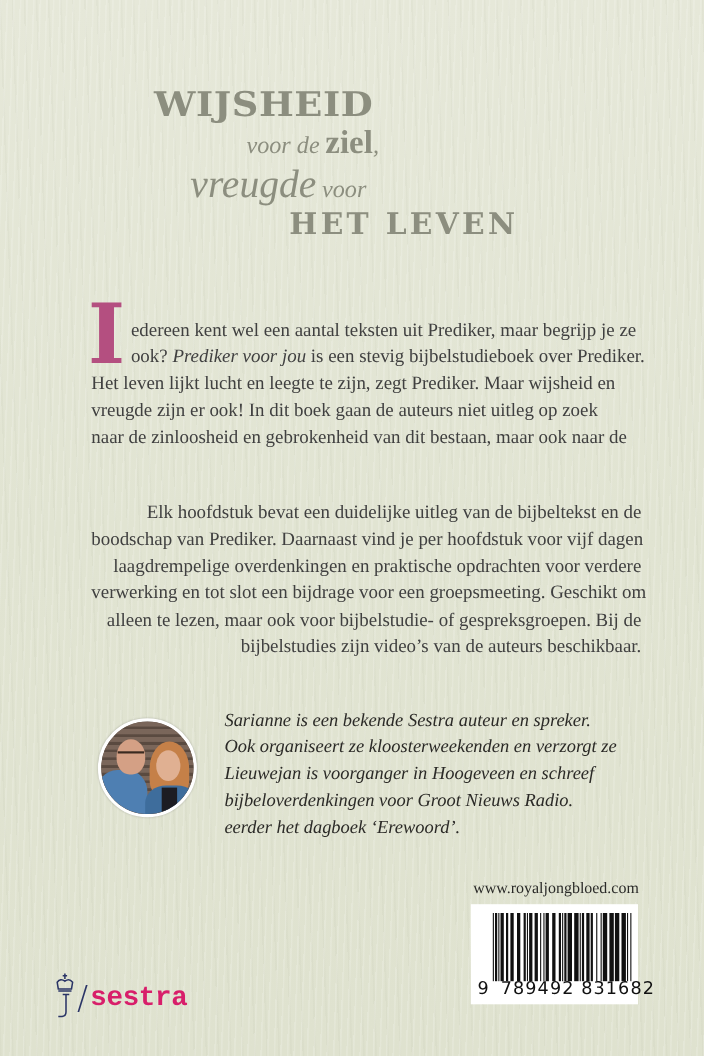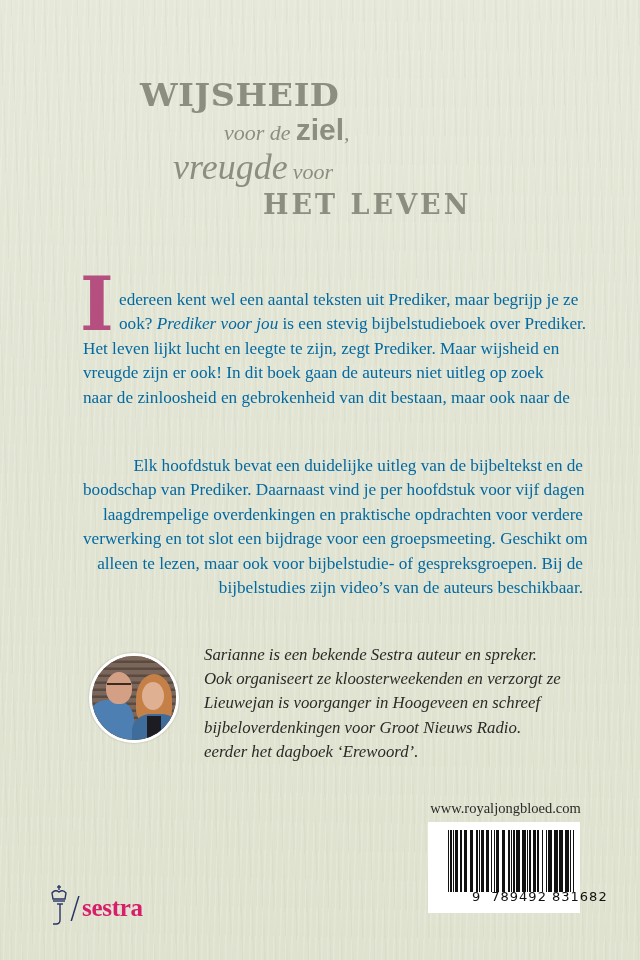--- a/index.html
+++ b/index.html
@@ -16,24 +16,24 @@
     .cover { position: absolute; inset: 0; }
 
     
     .title { position: absolute; color: #8c8e7f; font-family: "DejaVu Serif", serif; }
     .t-wijsheid { left: 140px; top: 76px; font-size: 31px; font-weight: bold; letter-spacing: 0.5px; line-height: 38px; transform: scaleX(1.08); transform-origin: left; }
     .t-line2 { left: 224px; top: 111px; line-height: 38px; white-space: nowrap; }
     .t-line3 { left: 173px; top: 147px; line-height: 40px; white-space: nowrap; }
     .t-line4 { left: 263px; top: 186px; font-size: 27px; font-weight: bold; letter-spacing: 3px; line-height: 38px; white-space: nowrap; }
     .it-small { font-family: "Liberation Serif", serif; font-style: italic; font-size: 22px; }
     .it-large { font-family: "Liberation Serif", serif; font-style: italic; font-size: 36px; margin-top: 24px; }
-    .bold-med { font-weight: bold; font-size: 30px; font-family: Liberation Sans, sans-serif; }
-
-    
-    .para { position: absolute; left: 83px; width: 500px; font-family: "Liberation Serif", serif; font-size: 17.2px; line-height: 24.4px; color: #0369a1; }
+    .bold-med { font-weight: bold; font-size: 30px; font-family: Liberation Serif, serif; }
+
+    
+    .para { position: absolute; left: 83px; width: 500px; font-family: "Liberation Serif", serif; font-size: 17.2px; line-height: 24.4px; color: #404040; }
     .para .line { display: block; white-space: nowrap; }
     .para1 { top: 288px; }
     .para1 .indent { padding-left: 36px; }
     .para2 { top: 454px; text-align: right; }
     .dropcap { position: absolute; left: 83px; top: 273px; width: 27px; height: 58px; background: transparent; }
     .dropcap span { display: block; font-family: "DejaVu Serif", serif; font-weight: bold; font-size: 72px; line-height: 58px; color: #b44f80; transform: scaleY(1.05); transform-origin: top; margin-left: -3px; }
     em { font-style: italic; }
 
     
     .photo { position: absolute; left: 89px; top: 653px; width: 84px; height: 84px; border-radius: 50%; border: 3px solid #ffffff; overflow: hidden; box-shadow: 0 0 2px rgba(0,0,0,0.25); background: #6b5a4e; }
@@ -49,28 +49,28 @@
 
     .author { position: absolute; left: 188px; top: 643px; font-family: "Liberation Serif", serif; font-style: italic; font-size: 16.8px; line-height: 24.2px; color: #2b2a27; margin-left: 16px; }
     .author .line { display: block; white-space: nowrap; }
 
     
     .website { position: absolute; left: 429px; top: 800px; width: 153px; text-align: center; font-family: "Liberation Serif", serif; font-size: 14.5px; color: #2a2a28; white-space: nowrap; }
     .barcode-box { position: absolute; left: 428px; top: 822px; width: 152px; height: 91px; background: #ffffff; }
     .bars { position: absolute; left: 20px; top: 8px; width: 126px; height: 62px; display: flex; align-items: stretch; }
     .bars i { display: block; height: 100%; background: #111; }
     .bars i.gap { background: transparent; }
-    .barcode-digits { position: absolute; left: 6px; top: 67px; font-family: "DejaVu Sans", sans-serif; font-size: 13px; color: #111; letter-spacing: 1px; white-space: nowrap; background: transparent; margin-left: 38px; }
+    .barcode-digits { position: absolute; left: 6px; top: 67px; font-family: "DejaVu Sans", sans-serif; font-size: 16px; color: #111; letter-spacing: 1px; white-space: nowrap; background: transparent; }
     .barcode-digits .first { margin-right: 10px; }
 
     
     .logo { position: absolute; left: 50px; top: 882px; height: 44px; display: flex; align-items: flex-end; }
     .logo .crownj { position: relative; width: 18px; height: 42px; }
     .logo .slash { font-family: "DejaVu Sans", sans-serif; font-size: 30px; color: #2a3466; margin: 0 2px 0 2px; line-height: 36px; font-weight: 300; }
-    .logo .sestra { font-family: Liberation Serif, serif; font-weight: bold; font-size: 25px; color: #d81e6a; line-height: 36px; letter-spacing: -0.3px; }
+    .logo .sestra { font-family: Liberation Mono, monospace; font-weight: bold; font-size: 25px; color: #d81e6a; line-height: 36px; letter-spacing: -0.3px; }
   </style>
 </head>
 <body>
 
 <div class="cover">
 
   <div class="title t-wijsheid">WIJSHEID</div>
   <div class="title t-line2">
     <span class="it-small">voor de</span>
     <span class="bold-med">ziel</span><span class="it-small">,</span>

